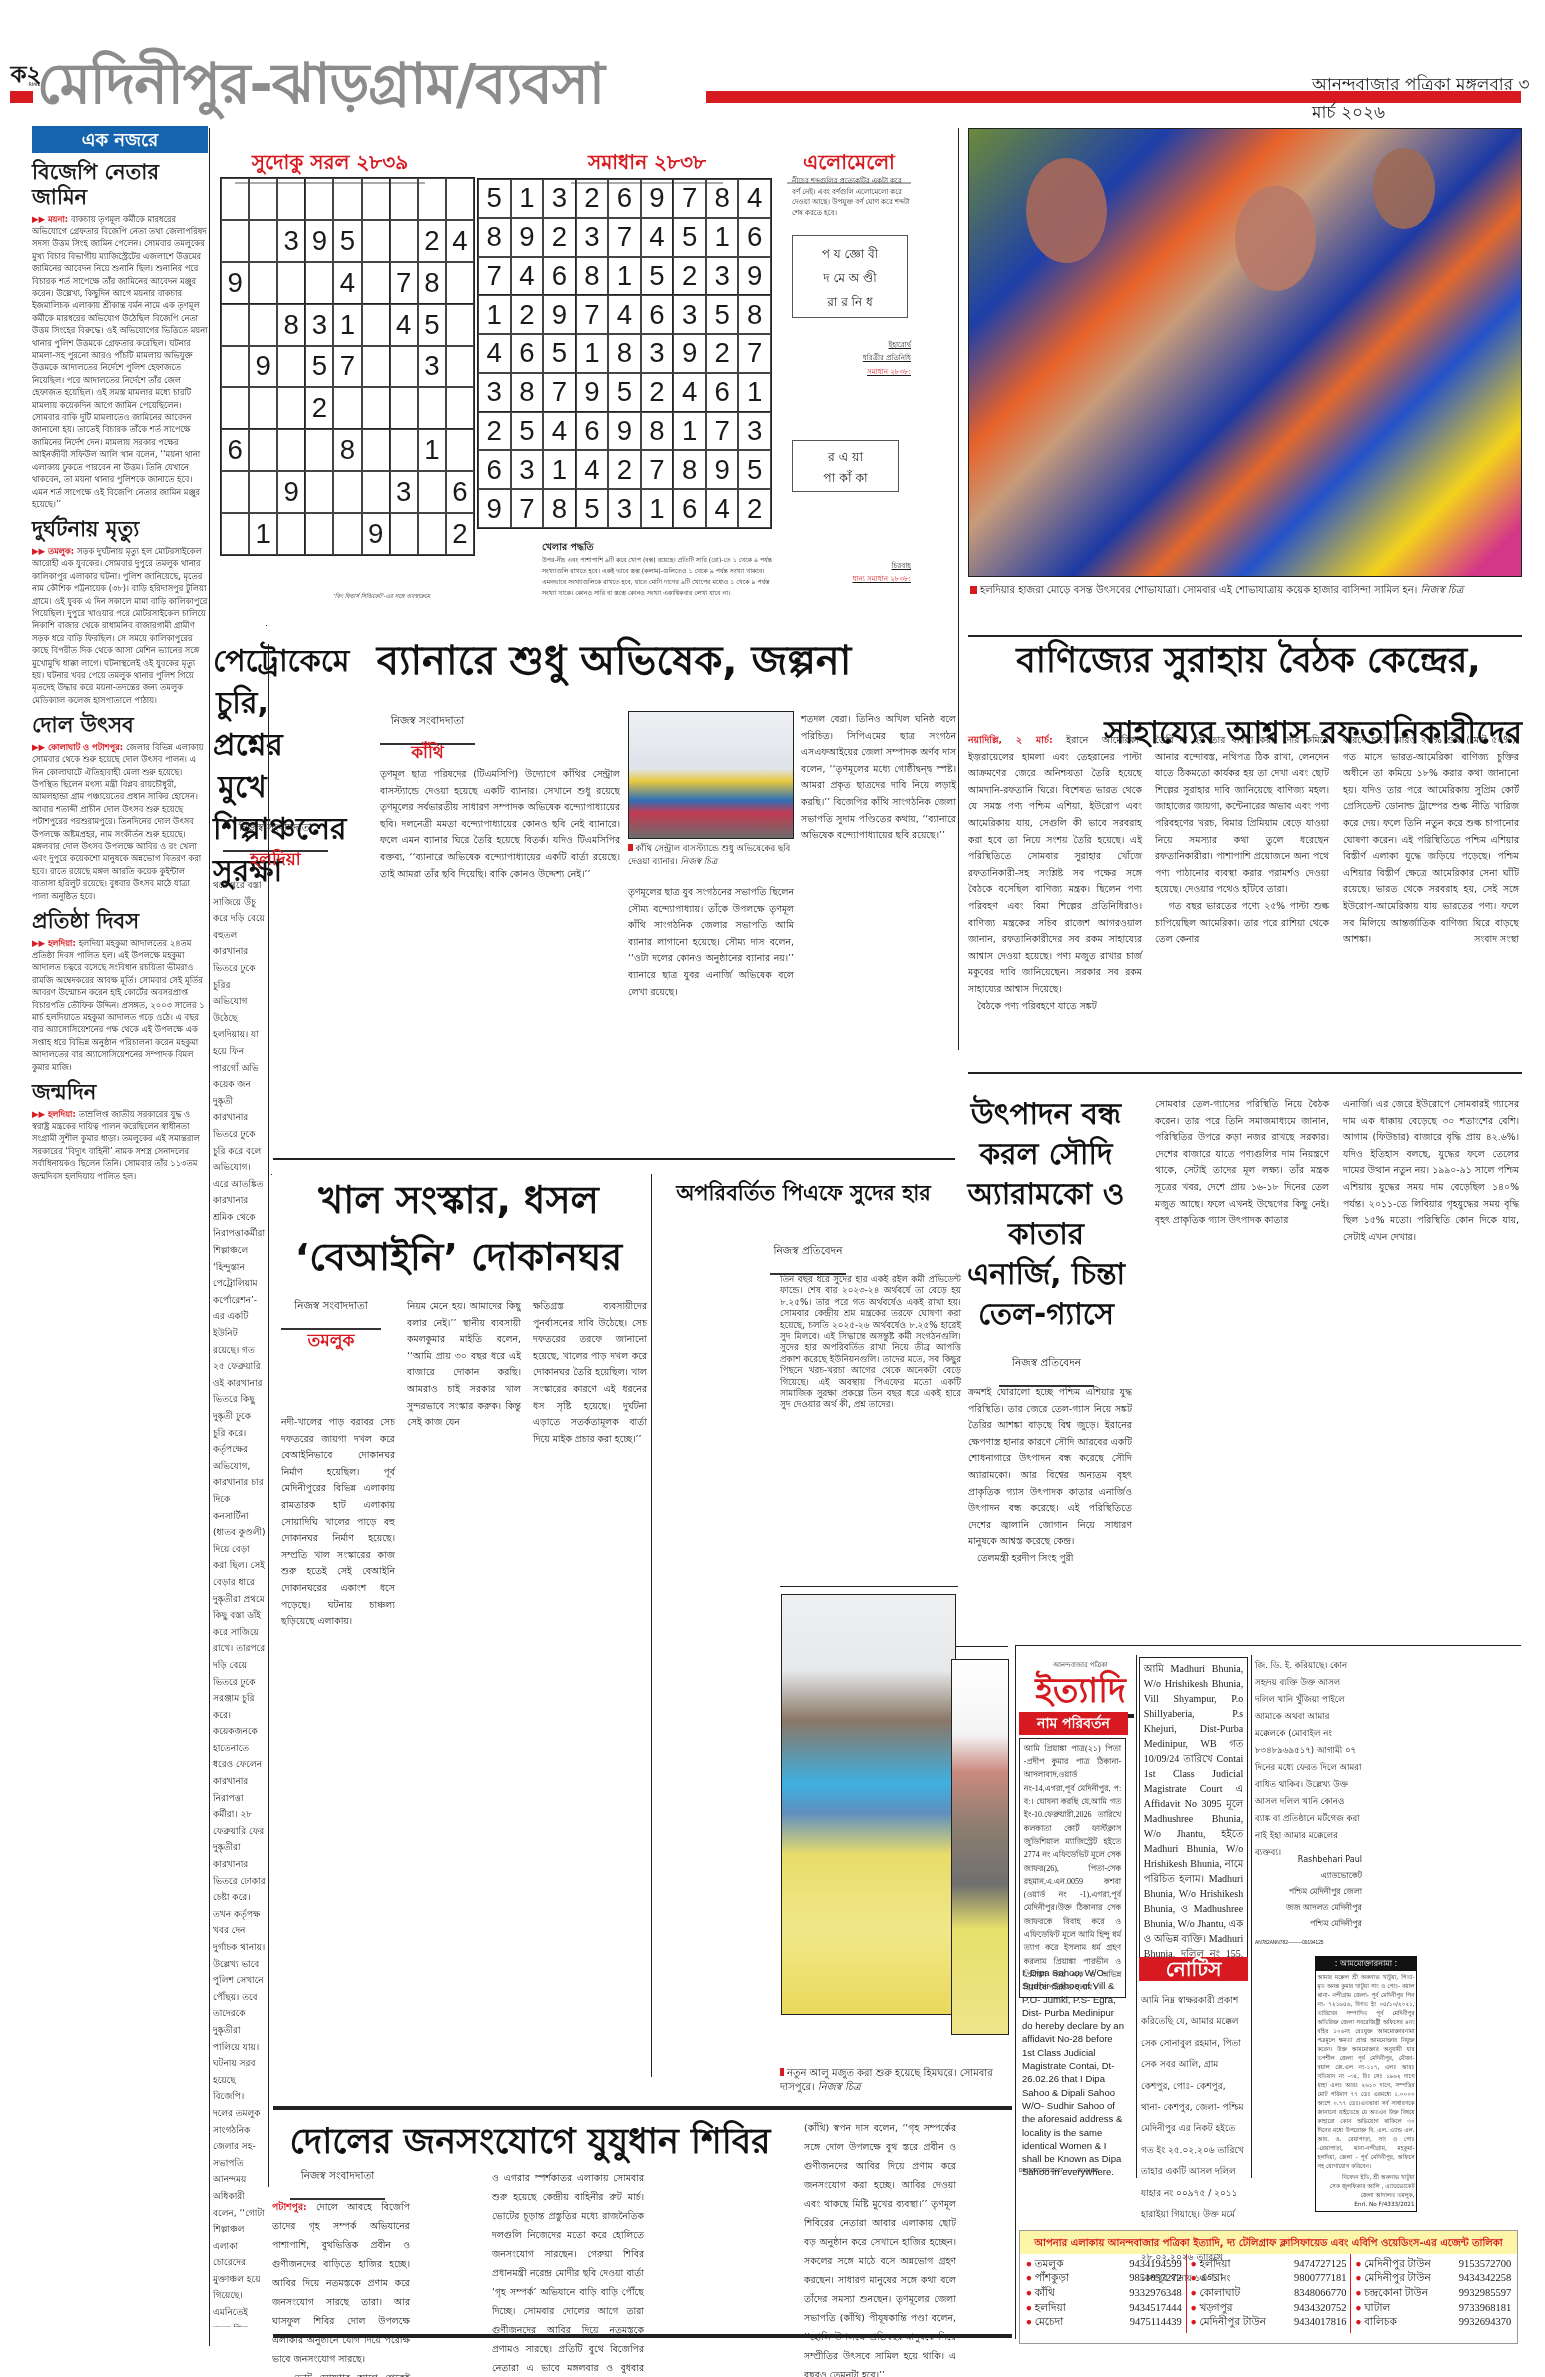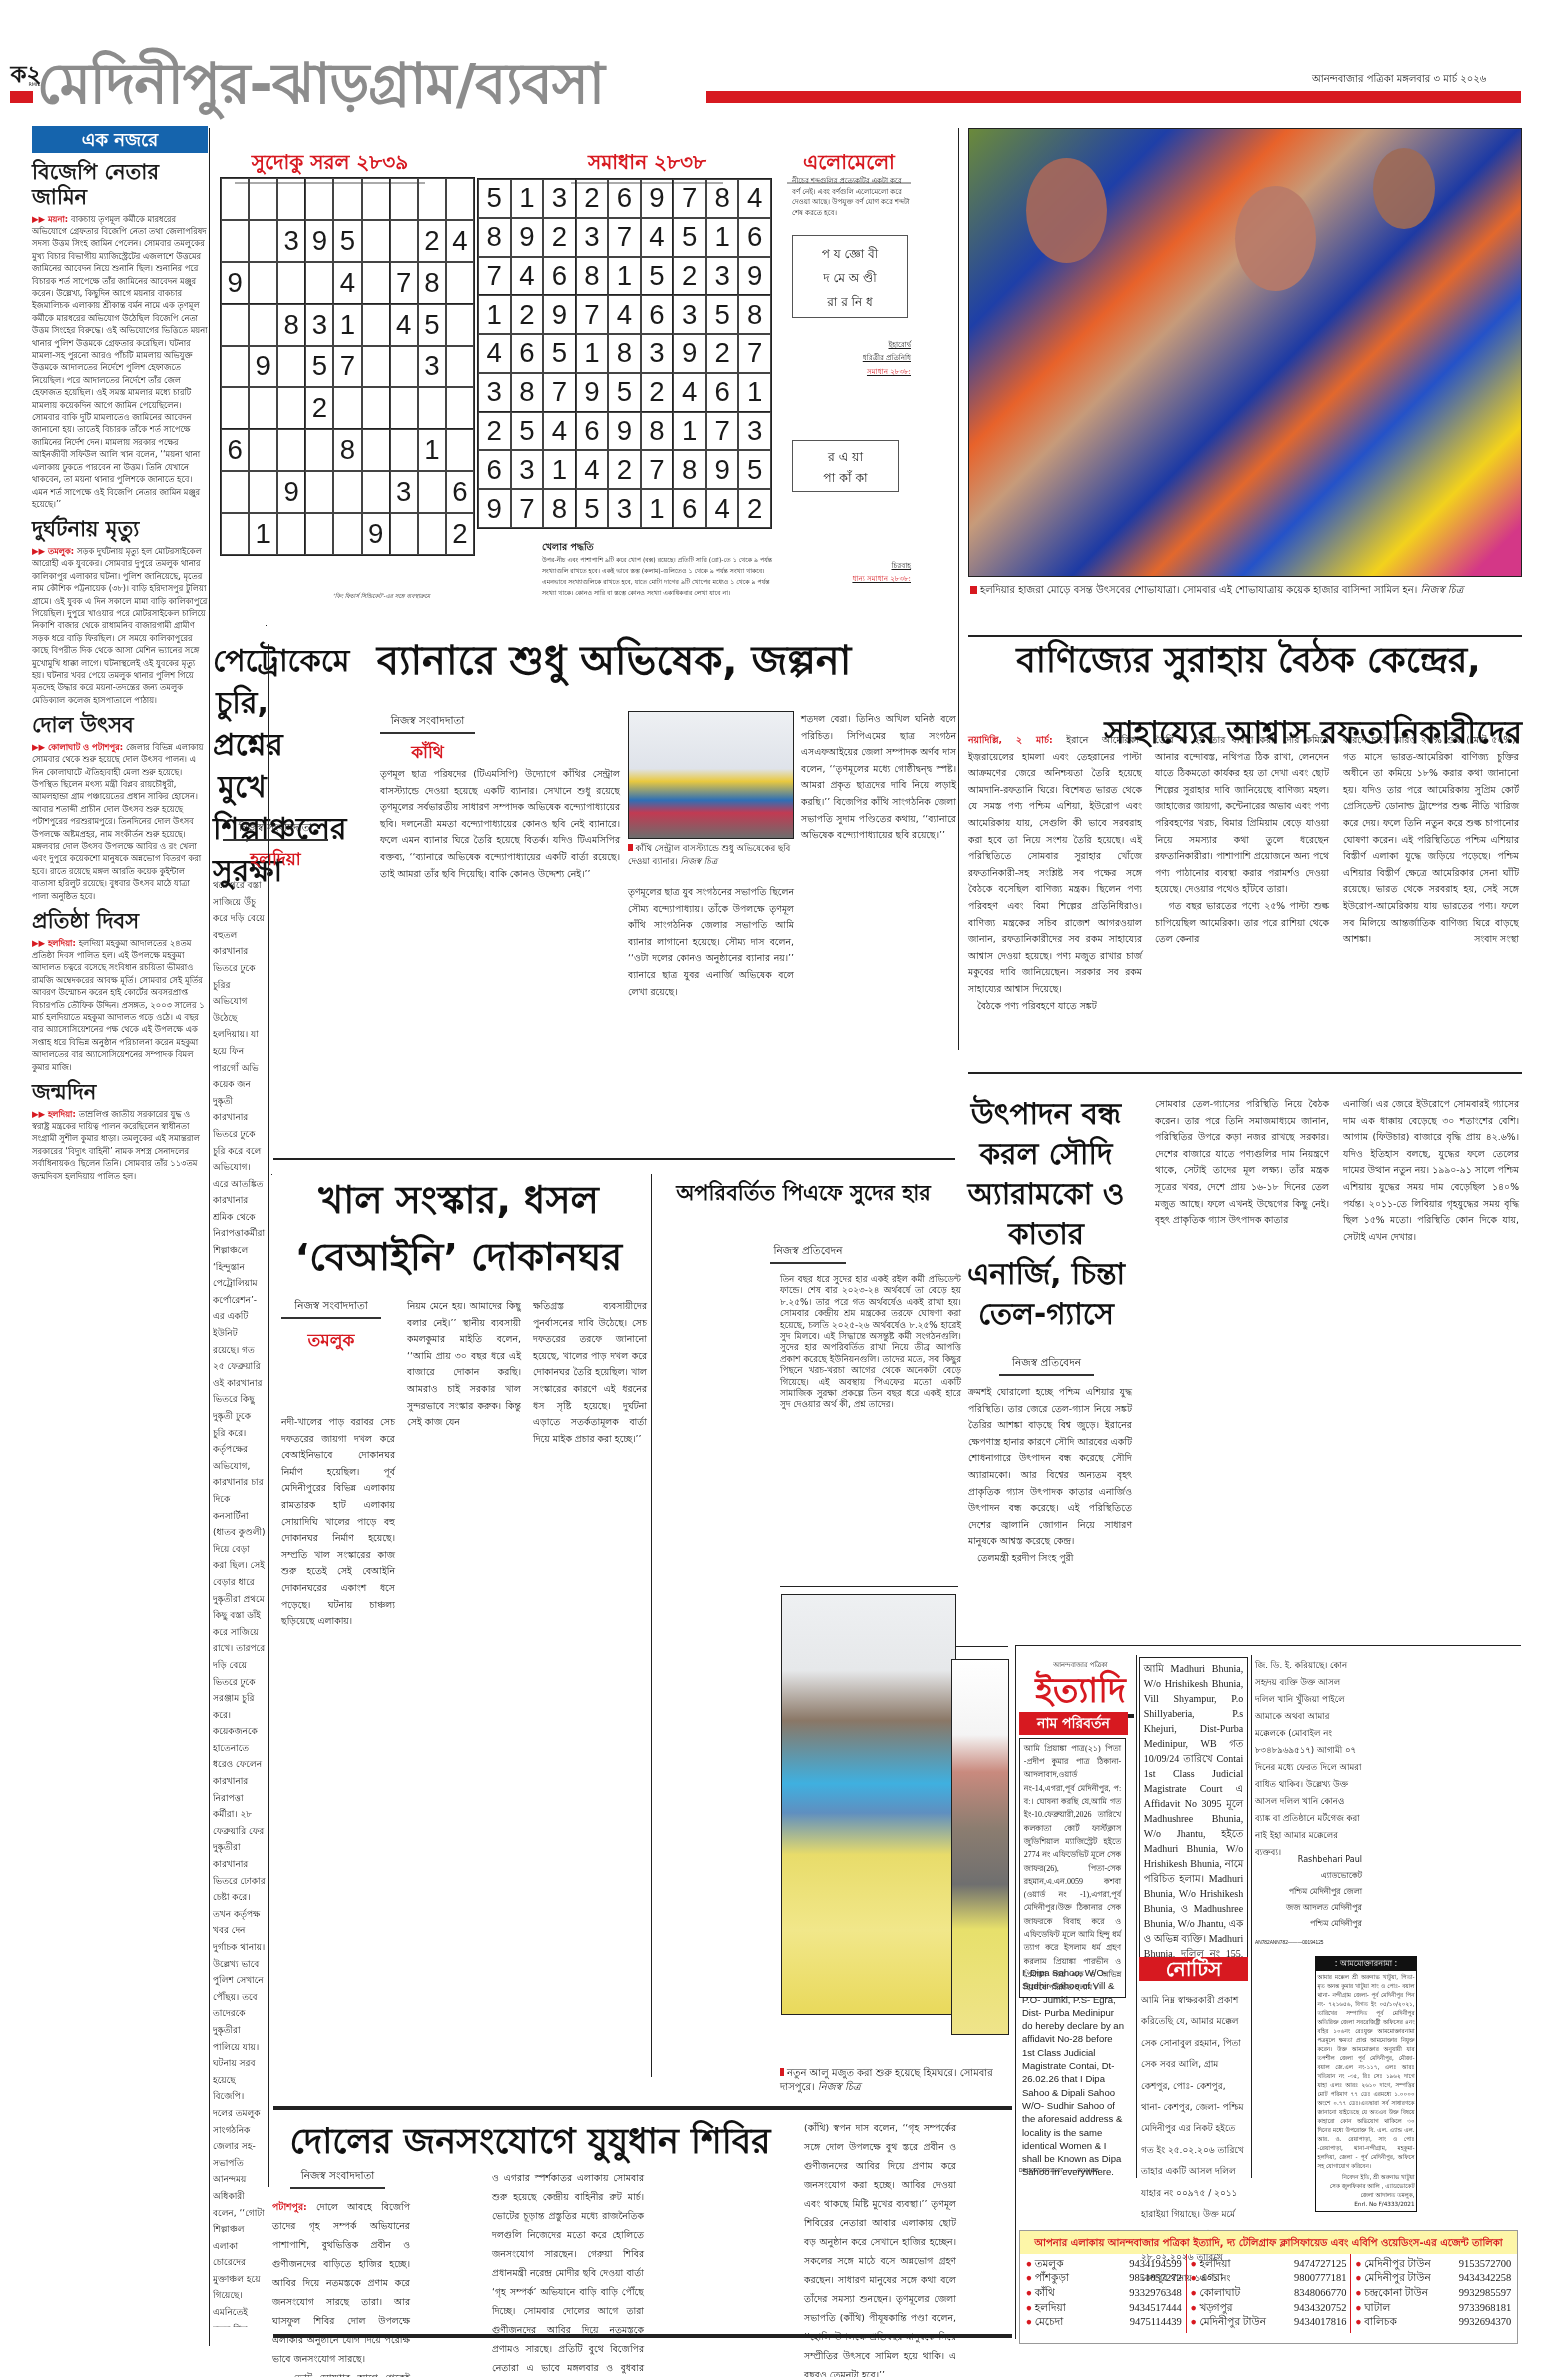--- a/index.html
+++ b/index.html
@@ -1,36 +1,36 @@
 <!DOCTYPE html>
 <html style="font-size:7.6px"><head>
 <meta charset="utf-8">
 <style>
 *{box-sizing:border-box;margin:0;padding:0}
 body{width:1545px;height:2389px;background:#fff;font-family:"DejaVu Serif",serif;color:#1a1a1a;position:relative;overflow:hidden}
 .abs{position:absolute}
 .hdr-bar{background:#d71920;height:12.4px}
 .masthead{font-family:"DejaVu Sans",sans-serif;font-weight:bold;color:#8c8c8c;font-size:56px;line-height:1;letter-spacing:-1px}
-.dateline{font-family:"DejaVu Sans",sans-serif;font-size:10px;color:#222}
+.dateline{font-family:"DejaVu Sans",sans-serif;font-size:17px;color:#222}
 .pgno{font-family:"DejaVu Serif",serif;font-size:23px;font-weight:bold}
 .body{font-family:"DejaVu Sans",sans-serif;font-size:9.3px;line-height:16.6px;text-align:justify}
 .bodyL{font-family:"DejaVu Sans",sans-serif;font-size:8.3px;line-height:12.4px}
 .hl{font-family:"DejaVu Sans",sans-serif;font-weight:bold;color:#111;line-height:1.15}
 .rule{background:#222}
 .vrule{background:#222;width:1px}
 .blue-box{background:#1564ad;color:#fff;font-family:"DejaVu Sans",sans-serif;font-weight:bold;font-size:18px;text-align:center;line-height:27px}
 .side-h{font-family:"DejaVu Sans",sans-serif;font-weight:bold;font-size:21px;line-height:25px}
 .tri{color:#d71920;font-size:8.6px}
 .lead{color:#d71920;font-weight:bold}
 .grid{border:1.4px solid #222;display:grid;grid-template-columns:repeat(9,1fr);grid-template-rows:repeat(9,1fr);position:absolute}
 .grid div{border:0.5px solid #444;display:flex;align-items:center;justify-content:center;font-family:"Liberation Sans",sans-serif;font-size:27.6px}
 .puz-title{font-family:"DejaVu Sans",sans-serif;font-weight:bold;color:#d71920;font-size:20px;border-bottom:2.4px solid #aaa;padding-bottom:1.9px;text-align:center}
 .photo{overflow:hidden;border:1px solid #222}
 .caption{font-family:"DejaVu Sans",sans-serif;font-size:10px;line-height:16px}
-.byline{font-family:"DejaVu Sans",sans-serif;font-size:10.5px;text-align:center;border-bottom:2.9px double #333;padding-bottom:2px}
+.byline{font-family:"DejaVu Sans",sans-serif;font-size:10.5px;text-align:center;border-bottom:2.9px double #333;padding-bottom:13px}
 .place{font-family:"DejaVu Sans",sans-serif;font-weight:bold;color:#d71920;font-size:17px;text-align:center}
 .ad-box{border:1px solid #222;padding:2.9px 3.8px;font-family:"Liberation Serif",serif;font-size:10.5px;line-height:16px;text-align:justify}
 .red-band{background:#d71920;color:#fff;font-family:"DejaVu Sans",sans-serif;font-weight:bold;text-align:center}
 .agent-row{display:flex;justify-content:space-between;font-family:"Liberation Serif",serif;font-size:10.5px;line-height:14.7px}
 .agent-row .dot{color:#d71920}
 </style>
 </head>
 <body>
 
 <div class="abs pgno" style="left:10.5px;top:56px">ক২</div>

